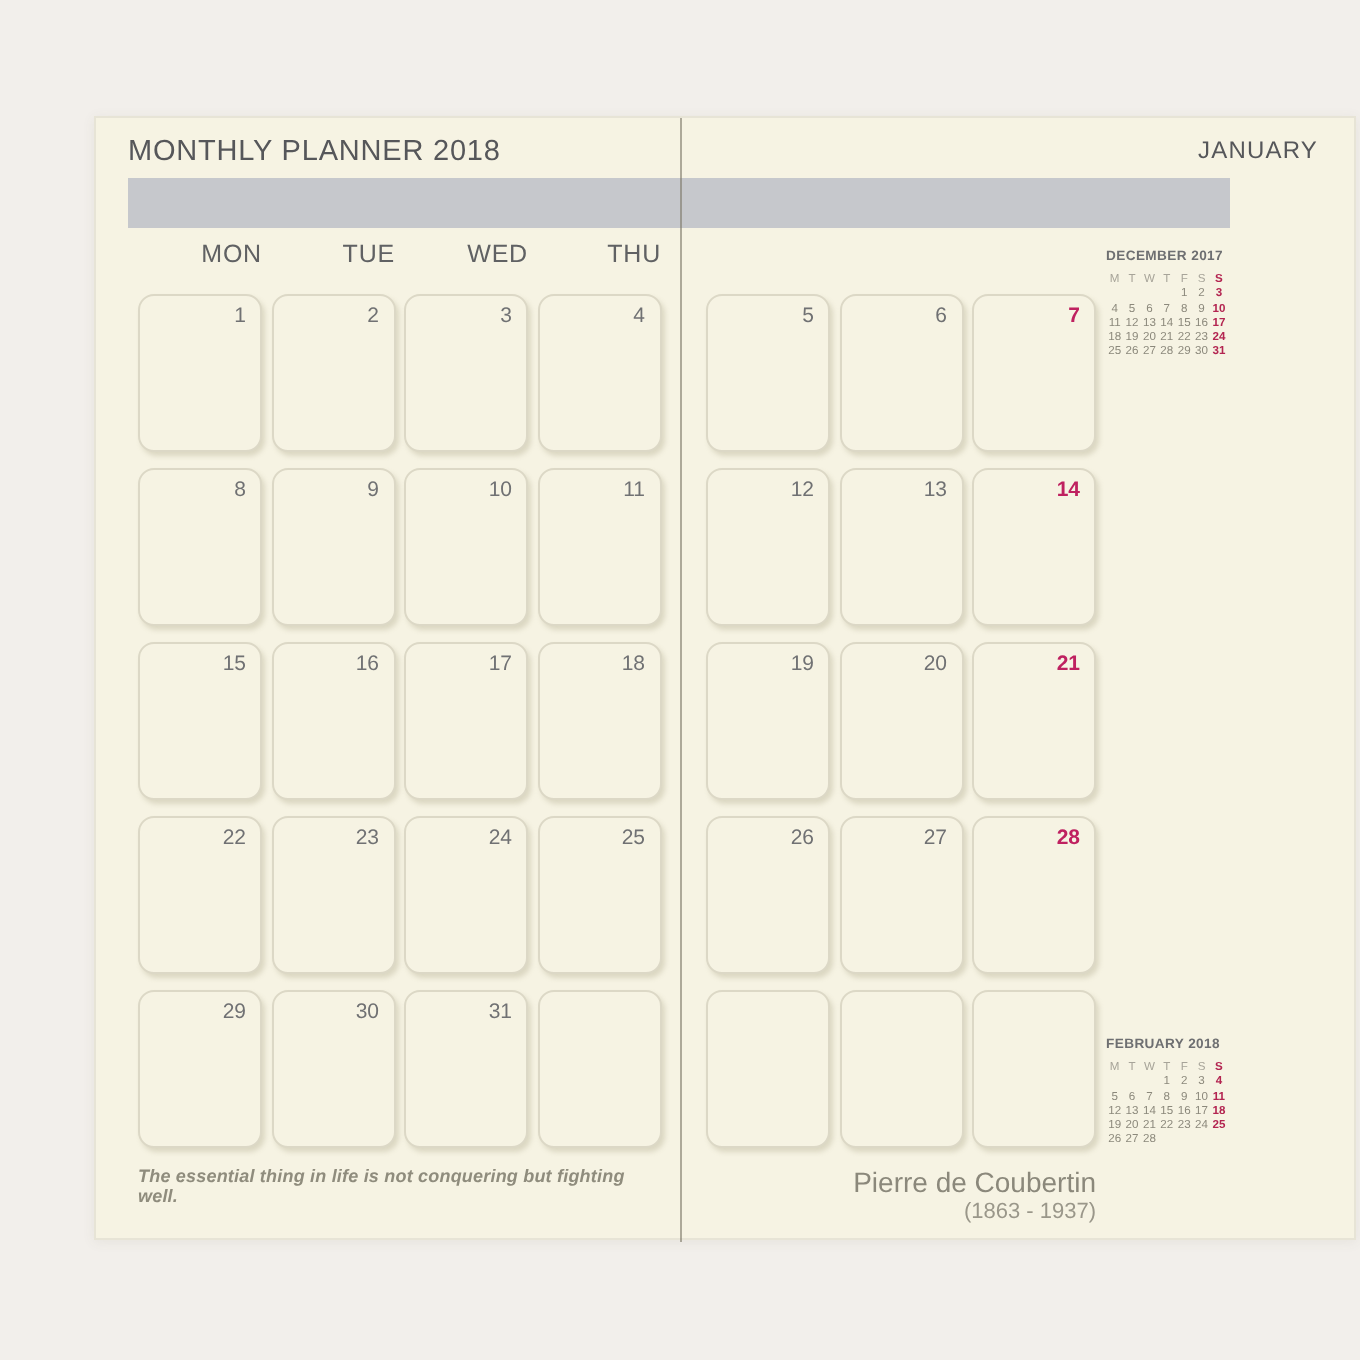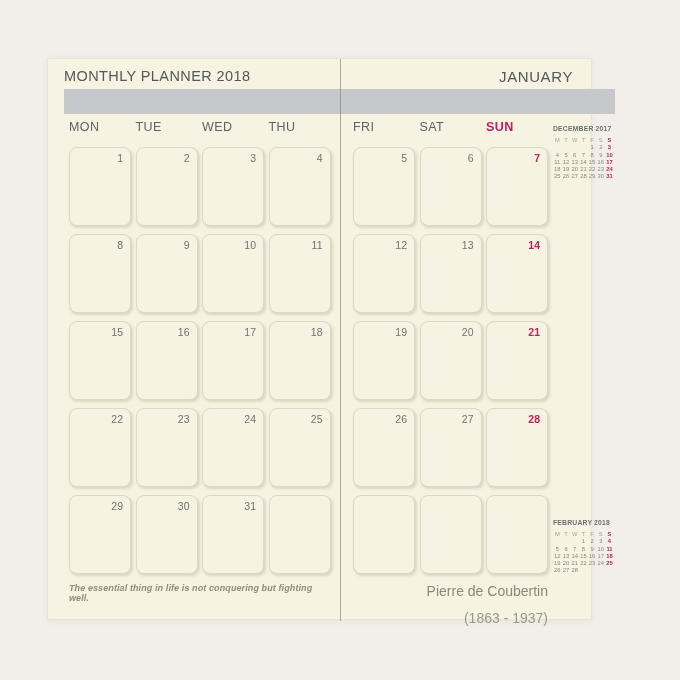--- a/index.html
+++ b/index.html
@@ -10,44 +10,44 @@
     --outer-bg:#f2efeb;
   }
   *{box-sizing:border-box;margin:0;padding:0}
   html,body{width:680px;height:680px}
   body{
     background:var(--outer-bg);
     font-family:"Liberation Sans","DejaVu Sans",sans-serif;
     position:relative;overflow:hidden;
   }
   .page{
-    position:absolute;left:47px;top:58px;width:545px;height:562px;
+    position:absolute;left:47px;top:58px;width:631px;height:562px;
     background:var(--page-bg);
     border:1px solid #e7e4d6;
     box-shadow:0 1px 6px rgba(90,85,70,.08);
   }
   .title{
     position:absolute;left:16px;top:9px;
     font-size:14.5px;color:#56575a;letter-spacing:.4px;white-space:nowrap;
   }
   .month{
     position:absolute;right:18px;top:9px;
-    font-size:15px;color:#56575a;letter-spacing:.6px;white-space:nowrap;text-align:right;
+    font-size:12px;color:#56575a;letter-spacing:.6px;white-space:nowrap;text-align:right;
   }
   .bar{
     position:absolute;left:16px;top:30px;width:551px;height:25px;
     background:var(--bar);
   }
   .dayhdrs{
     position:absolute;top:61px;height:16px;display:grid;column-gap:4.5px;
   }
   .dayhdrs.left{left:21px;grid-template-columns:repeat(4,62px)}
   .dayhdrs.right{left:305px;grid-template-columns:repeat(3,62px)}
   .dh{
-    text-align:left;font-size:12.5px;color:#606163;letter-spacing:.4px;
+    text-align:right;font-size:12.5px;color:#606163;letter-spacing:.4px;
   }
   .dh.accent{color:var(--accent);font-weight:700}
   .grid{
     position:absolute;top:88px;display:grid;row-gap:8px;column-gap:4.5px;
   }
   .grid.left{left:21px;grid-template-columns:repeat(4,62px)}
   .grid.right{left:305px;grid-template-columns:repeat(3,62px)}
   .cell{
     height:79px;border:1px solid #dcd8c6;border-radius:8px;
     box-shadow:1.5px 2px 2.5px rgba(160,152,120,.30);
@@ -64,21 +64,21 @@
   }
   .quote{
     position:absolute;left:21px;top:524px;width:260px;
     font-size:9px;font-weight:700;color:#8f8c7d;letter-spacing:.1px;font-style:italic;
   }
   .attrib{
     position:absolute;left:305px;top:524px;width:195px;text-align:right;
     color:#8b887b;
   }
   .attrib .name{font-size:14px}
-  .attrib .years{font-size:14px;color:#9a978a;margin-top:11px}
+  .attrib .years{font-size:11px;color:#9a978a;margin-top:1px}
   .mini{position:absolute;left:505px;width:62px}
   .mini.m0{top:66px}
   .mini.m1{top:460px}
   .mini-title{
     font-size:6.8px;font-weight:700;color:#6e6f71;
     letter-spacing:.2px;margin-bottom:5px;white-space:nowrap;
   }
   .mini-grid{
     display:grid;grid-template-columns:repeat(7,8.7px);line-height:7.3px;
   }
@@ -95,25 +95,20 @@
   <div class="title">MONTHLY PLANNER 2018</div>
   <div class="month">JANUARY</div>
 
   <div class="bar"></div>
 
   <div class="dayhdrs left">
       <div class="dh">MON</div>
       <div class="dh">TUE</div>
       <div class="dh">WED</div>
       <div class="dh">THU</div>
-    </div>
-  <div class="dayhdrs right">
-      <div class="dh">FRI</div>
-      <div class="dh">SAT</div>
-      <div class="dh accent">SUN</div>
     </div>
 
   <div class="grid left">
       <div class="cell"><span class="num">1</span></div>
       <div class="cell"><span class="num">2</span></div>
       <div class="cell"><span class="num">3</span></div>
       <div class="cell"><span class="num">4</span></div>
       <div class="cell"><span class="num">8</span></div>
       <div class="cell"><span class="num">9</span></div>
       <div class="cell"><span class="num">10</span></div>

